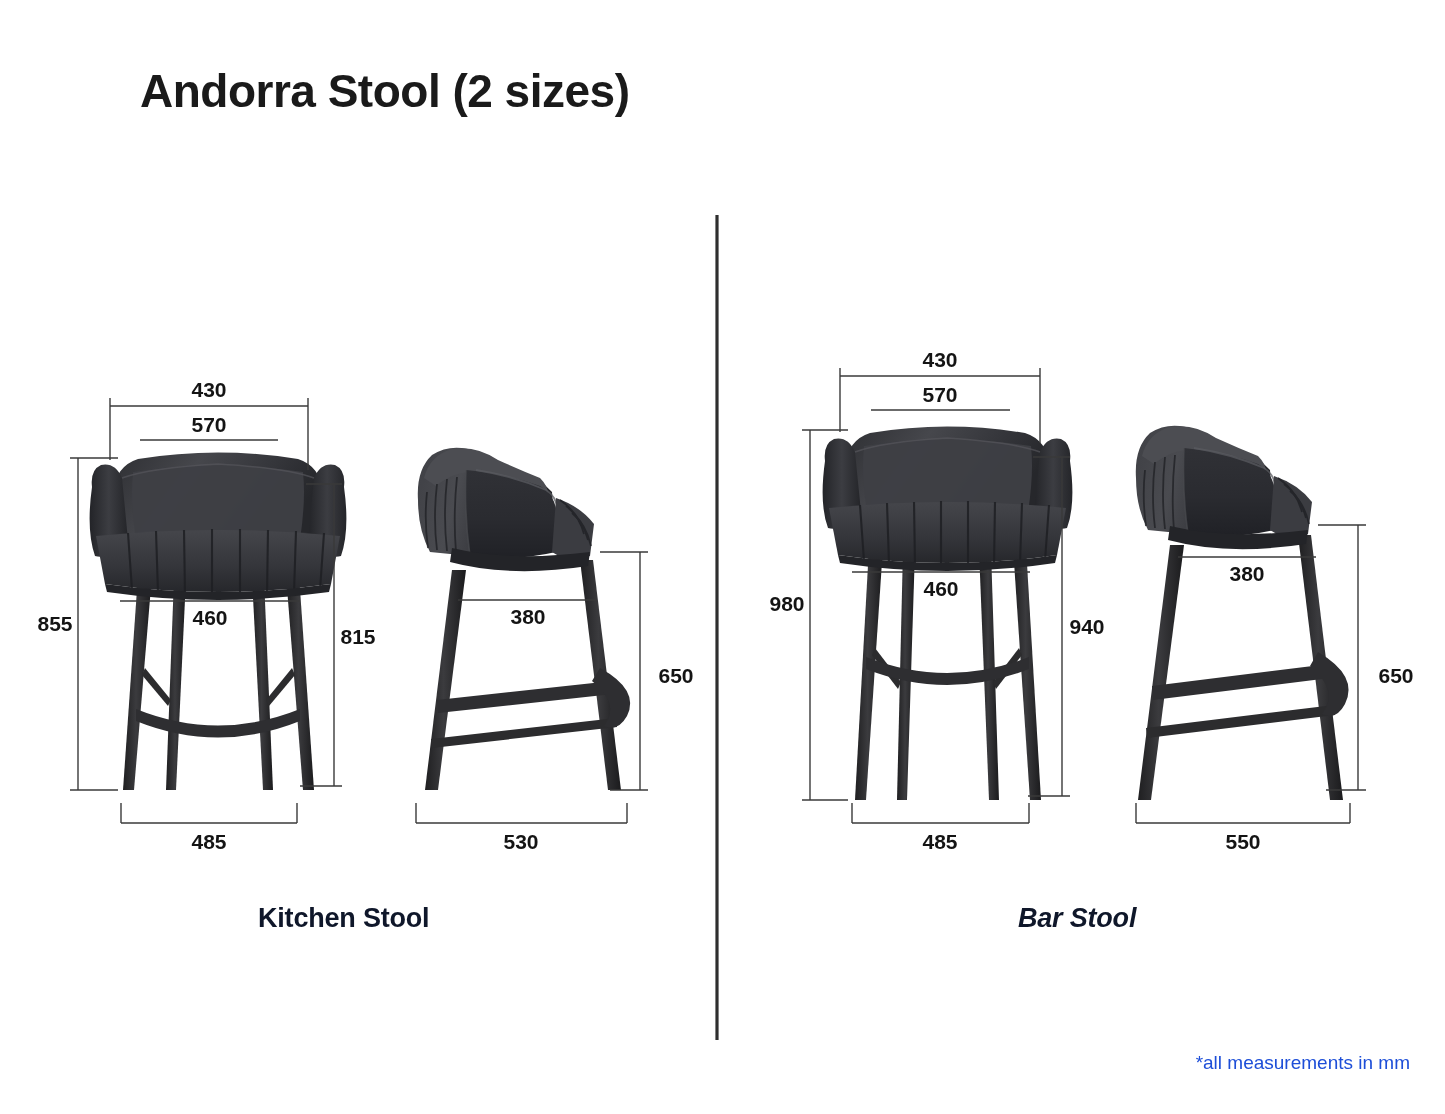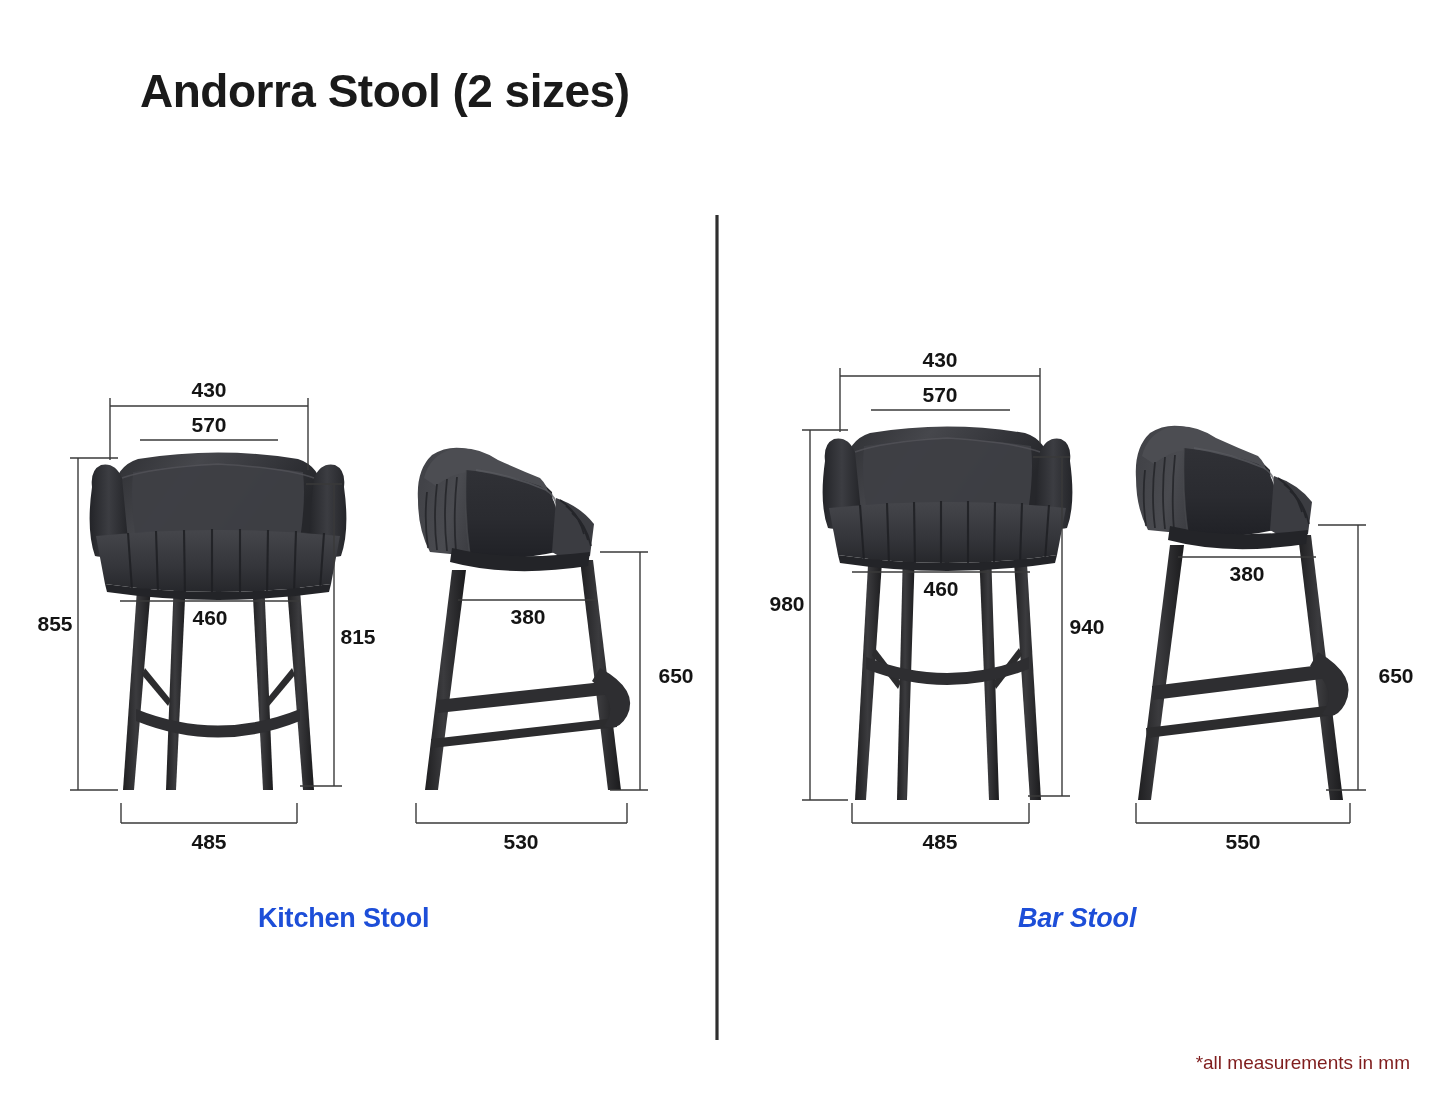--- a/index.html
+++ b/index.html
@@ -30,32 +30,32 @@
     position: absolute;
     left: 0;
     top: 0;
     width: 1445px;
     height: 1114px;
   }
   .caption {
     position: absolute;
     font-size: 27px;
     font-weight: bold;
-    color: #1d4ed8;
+    color: #0f172a;
     white-space: nowrap;
     letter-spacing: -0.2px;
   }
   #caption-kitchen { left: 258px; top: 903px; }
   #caption-bar { left: 1018px; top: 903px; font-style: italic; }
   #footnote {
     position: absolute;
     right: 35px;
     top: 1052px;
     font-size: 19px;
-    color: #7f1d1d;
+    color: #1d4ed8;
     font-weight: normal;
     white-space: nowrap;
   }
   svg { display: block; }
   .dimline { stroke: #3a3a3a; stroke-width: 1.4; fill: none; }
   .dimtick { stroke: #3a3a3a; stroke-width: 1.4; }
   .dimtext {
     font-family: "Liberation Sans", sans-serif;
     font-size: 21px;
     font-weight: bold;

